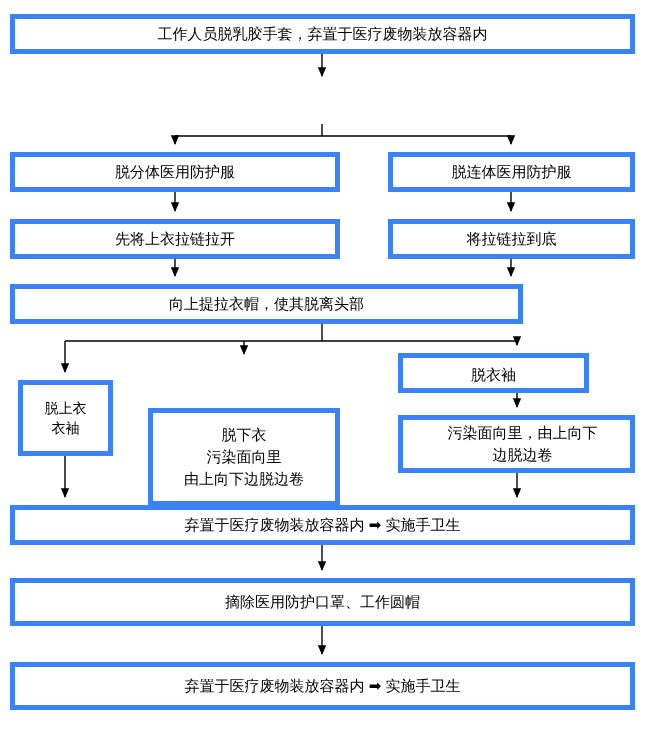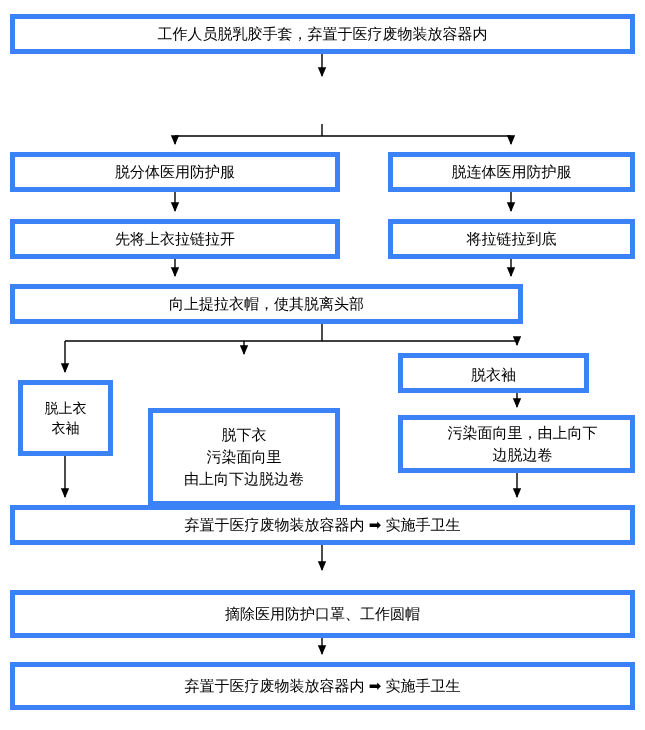--- a/index.html
+++ b/index.html
@@ -134,21 +134,21 @@
 
   <div class="box" style="left:398px; top:415px; width:237px; height:58px;padding-left:16px;">
     <span class="ln">污染面向里，由上向下</span>
     <span class="ln">边脱边卷</span>
   </div>
 
   <div class="box" style="left:10px; top:505px; width:625px; height:40px;">
     <span class="ln">弃置于医疗废物装放容器内 ➡ 实施手卫生</span>
   </div>
 
-  <div class="box" style="left:10px; top:578px; width:625px; height:48px;margin-top:12px;">
+  <div class="box" style="left:10px; top:578px; width:625px; height:48px;">
     <span class="ln">摘除医用防护口罩、工作圆帽</span>
   </div>
 
   <div class="box" style="left:10px; top:662px; width:625px; height:48px;">
     <span class="ln">弃置于医疗废物装放容器内 ➡ 实施手卫生</span>
   </div>
 
 </div>
 
 </body></html>

